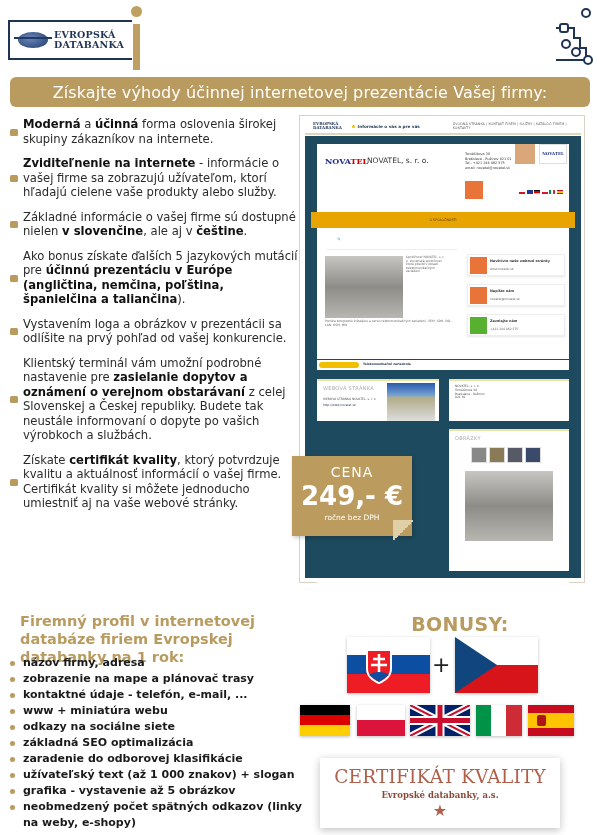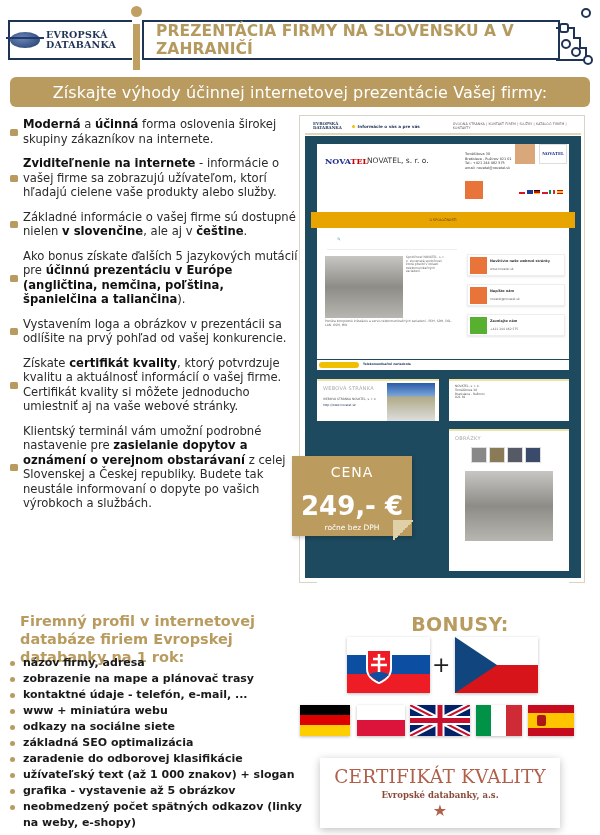--- a/index.html
+++ b/index.html
@@ -1,21 +1,21 @@
 <!DOCTYPE html>
 <html><head>
   <meta charset="utf-8">
   <style>
     * { box-sizing: border-box; margin: 0; padding: 0; }
     html, body { width: 600px; height: 835px; background: #ffffff; overflow: hidden; }
     body { font-family: "DejaVu Sans", sans-serif; color: #222; position: relative; }
 
     
     .header { position: absolute; left: 8px; top: 20px; width: 565px; height: 40px; }
-    .logo-box { position: absolute; left: 0; top: 0; width: 124px; height: 40px; border: 2px solid #1f3355; border-right: none; background: #fff; display: flex; align-items: center; }
+    .logo-box { position: absolute; left: 0; top: 0; width: 124px; height: 40px; border: 2px solid #1f3355; border-right: none; background: #fff; display: flex; align-items: center; padding-left: 8px; }
     .logo-globe { width: 30px; height: 16px; border-radius: 50%; background: radial-gradient(ellipse at 40% 40%, #6a86b6, #1f3a6b); margin-right: 6px; position: relative; }
     .logo-globe:before { content: ""; position: absolute; left: -4px; right: -4px; top: 5px; height: 2px; background: #1f3a6b; }
     .logo-text { font-family: "DejaVu Serif", serif; font-size: 9.5px; line-height: 10px; color: #1f3355; font-weight: bold; letter-spacing: 0.2px; }
     .i-bar { position: absolute; left: 125px; top: 4px; width: 7px; height: 46px; background: #bfa062; }
     .i-dot { position: absolute; left: 123px; top: -14px; width: 11px; height: 11px; border-radius: 50%; background: #bfa062; }
     .title-box { position: absolute; left: 134px; top: 0; width: 418px; height: 40px; border: 2px solid #1f3355; border-left: 2px solid #1f3355; display: flex; align-items: center; padding-left: 12px; }
     .title-text { font-size: 15.5px; font-weight: bold; color: #b49a5e; letter-spacing: 0.1px; }
     .circuit { position: absolute; left: 548px; top: -14px; width: 40px; height: 70px; }
 
     
@@ -74,21 +74,21 @@
     .m-card4 { position: absolute; left: 144px; top: 293px; width: 120px; height: 142px; background: #fff; border-top: 2px solid #f0e3a8; }
     .m-card4 .hd { position: absolute; left: 6px; top: 4px; font-size: 5px; color: #aaa; letter-spacing: 0.3px; }
     .m-card4 .thumbs { position: absolute; left: 22px; top: 16px; display: flex; gap: 2px; }
     .m-card4 .thumbs i { display: block; width: 16px; height: 16px; background: #888; border: 1px solid #ddd; }
     .m-card4 .big { position: absolute; left: 16px; top: 40px; width: 88px; height: 70px; background: linear-gradient(180deg, #c8c6c2, #8e8c87 50%, #b8b6b1); }
     .m-footer { position: absolute; left: 12px; top: 445px; width: 252px; height: 20px; }
 
     
     .price { position: absolute; left: 292px; top: 456px; width: 120px; height: 80px; background: #bb9b5e; color: #fff; text-align: center; box-shadow: 1px 2px 4px rgba(0,0,0,0.2); }
     .price .cena { font-size: 14px; letter-spacing: 1px; margin-top: 8px; font-weight: normal; }
-    .price .amt { font-size: 26px; font-weight: bold; line-height: 30px; margin-top: 11px; }
+    .price .amt { font-size: 26px; font-weight: bold; line-height: 30px; margin-top: 1px; }
     .price .note { font-size: 7.5px; margin-top: 2px; }
     .price .fold { position: absolute; right: -3px; bottom: -4px; width: 22px; height: 20px; background: linear-gradient(135deg, #e0d0a8 50%, transparent 50%); }
 
     
     .bonus-title { position: absolute; left: 320px; top: 613px; width: 280px; text-align: center; font-size: 19px; font-weight: bold; color: #b99b5f; letter-spacing: 0.3px; }
     .flag { position: absolute; box-shadow: 0 1px 3px rgba(0,0,0,0.25); overflow: hidden; }
     .plus { position: absolute; left: 432px; top: 652px; font-size: 22px; color: #222; }
 
     
     .cert { position: absolute; left: 320px; top: 758px; width: 240px; height: 70px; background: #fff; box-shadow: 0 2px 8px rgba(0,0,0,0.25); text-align: center; }
@@ -102,23 +102,20 @@
 <div class="header">
   <div class="logo-box">
     <div class="logo-globe"></div>
     <div class="logo-text">
       <div>EVROPSKÁ</div>
       <div>DATABANKA</div>
     </div>
   </div>
   <div class="i-dot"></div>
   <div class="i-bar"></div>
-  <div class="title-box">
-    <span class="title-text">PREZENTÁCIA FIRMY NA SLOVENSKU A V ZAHRANIČÍ</span>
-  </div>
   <svg class="circuit" viewBox="0 0 40 70">
     <g fill="none" stroke="#1f3355" stroke-width="2">
       <circle cx="30" cy="7" r="4"></circle>
       <rect x="4" y="18" width="8" height="8" rx="2"></rect>
       <path d="M4 22 H0"></path>
       <path d="M12 22 H18 V32 H24 V42 H30 V50"></path>
       <circle cx="10" cy="38" r="4"></circle>
       <circle cx="20" cy="46" r="4"></circle>
       <circle cx="32" cy="54" r="4"></circle>
       <path d="M0 54 H28"></path>
@@ -129,22 +126,22 @@
 <div class="banner">
   <span class="banner-text">Získajte výhody účinnej internetovej prezentácie Vašej firmy:</span>
 </div>
 
 <div class="left" id="benefits">
     <div class="para"><span class="sq" style="top: 11.5px;"></span><b>Moderná</b><span> a </span><b>účinná</b><span> forma oslovenia širokej skupiny zákazníkov na internete.</span></div>
     <div class="para"><span class="sq" style="top: 19px;"></span><b>Zviditeľnenie na internete</b><span> - informácie o vašej firme sa zobrazujú užívateľom, ktorí hľadajú cielene vaše produkty alebo služby.</span></div>
     <div class="para"><span class="sq" style="top: 11.5px;"></span><span>Základné informácie o vašej firme sú dostupné nielen </span><b>v slovenčine</b><span>, ale aj v </span><b>češtine</b><span>.</span></div>
     <div class="para"><span class="sq" style="top: 26px;"></span><span>Ako bonus získate ďalších 5 jazykových mutácií pre </span><b>účinnú prezentáciu v Európe (angličtina, nemčina, poľština, španielčina a taliančina</b><span>).</span></div>
     <div class="para"><span class="sq" style="top: 11.5px;"></span><span>Vystavením loga a obrázkov v prezentácii sa odlíšite na prvý pohľad od vašej konkurencie.</span></div>
+    <div class="para"><span class="sq" style="top: 40.5px;"></span><span>Klientský terminál vám umožní podrobné nastavenie pre </span><b>zasielanie dopytov a oznámení o verejnom obstarávaní</b><span> z celej Slovenskej a Českej republiky. Budete tak neustále informovaní o dopyte po vašich výrobkoch a službách.</span></div>
     <div class="para"><span class="sq" style="top: 26px;"></span><span>Získate </span><b>certifikát kvality</b><span>, ktorý potvrdzuje kvalitu a aktuálnosť informácií o vašej firme. Certifikát kvality si môžete jednoducho umiestniť aj na vaše webové stránky.</span></div>
-    <div class="para"><span class="sq" style="top: 40.5px;"></span><span>Klientský terminál vám umožní podrobné nastavenie pre </span><b>zasielanie dopytov a oznámení o verejnom obstarávaní</b><span> z celej Slovenskej a Českej republiky. Budete tak neustále informovaní o dopyte po vašich výrobkoch a službách.</span></div>
   </div>
 
 <div class="profile-title">Firemný profil v internetovej databáze firiem Evropskej databanky na 1 rok:</div>
 <ul class="profile-list" id="profile-list">
     <li><span class="dot"></span><span>názov firmy, adresa</span></li>
     <li><span class="dot"></span><span>zobrazenie na mape a plánovač trasy</span></li>
     <li><span class="dot"></span><span>kontaktné údaje - telefón, e-mail, ...</span></li>
     <li><span class="dot"></span><span>www + miniatúra webu</span></li>
     <li><span class="dot"></span><span>odkazy na sociálne siete</span></li>
     <li><span class="dot"></span><span>základná SEO optimalizácia</span></li>

